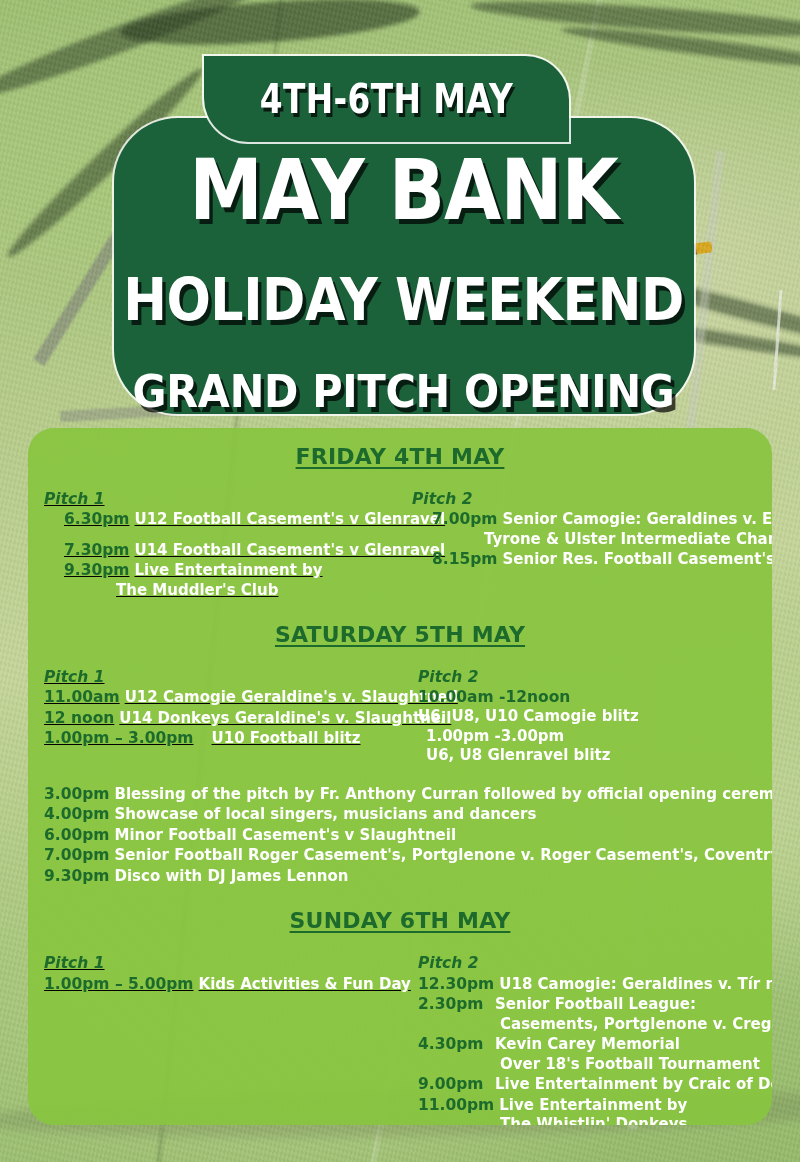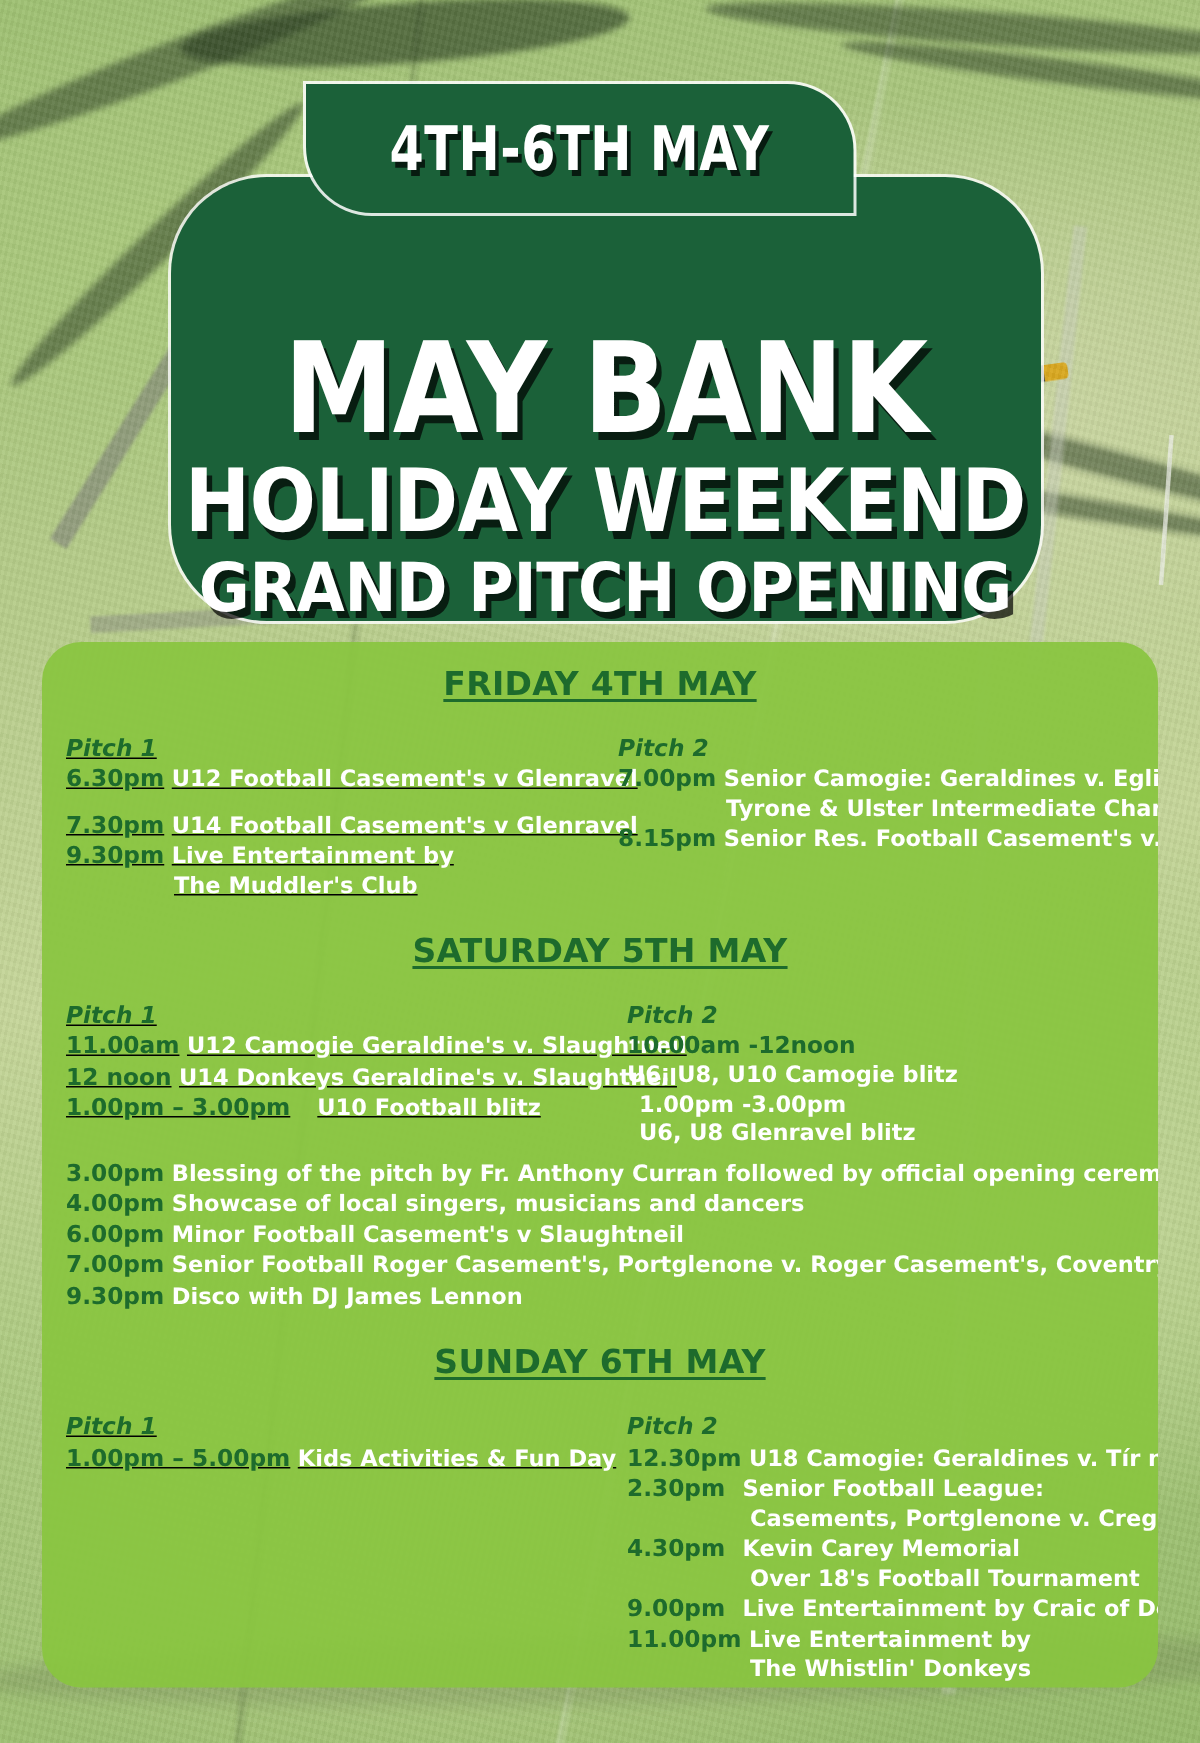--- a/index.html
+++ b/index.html
@@ -118,21 +118,21 @@
     position: absolute;
     left: 114px; top: 118px;
     width: 580px; height: 296px;
     background: #1b6139;
     border-radius: 64px;
     box-shadow: 0 0 0 2px rgba(255,255,255,0.8);
     z-index: 2;
     display: flex;
     flex-direction: column;
     align-items: center;
-    justify-content: flex-end;
+    justify-content: space-between;
     padding-top: 30px;
   }
   .title-main, .title-sub, .title-sub2 {
     color: #ffffff;
     font-family: "DejaVu Sans", sans-serif;
     font-weight: bold;
     white-space: nowrap;
     text-shadow: 4px 5px 0 rgba(0,0,0,0.70);
     line-height: 1;
   }
@@ -205,21 +205,21 @@
     color: #ffffff;
     font-family: "DejaVu Sans", sans-serif;
     font-weight: bold;
     font-size: 15px;
     white-space: nowrap;
     padding-left: 5px;
   }
   .spacer-row { height: 10px; }
 
   
-  .tw-fri  { min-width: 62px; }
+  .tw-fri  { min-width: 62px; margin-left: 20px; }
   .tw-sat1 { min-width: 66px; }
   .tw-eve  { min-width: 64px; }
   .tw-sun2 { min-width: 72px; }
 
   .indent-fri  { padding-left: 67px; }
   .indent-sat2 { padding-left: 6px; }
   .indent-sun2 { padding-left: 77px; }
 
   
   .block { padding: 0 8px; }
@@ -333,21 +333,21 @@
             </div>
             <div class="row" style="padding-left:8px;">
               <span class="d" style="padding-left:0;">1.00pm -3.00pm</span>
             </div>
             <div class="row" style="padding-left:8px;">
               <span class="d" style="padding-left:0;">U6, U8 Glenravel blitz</span>
             </div>
           </div>
         </div>
 
-        <div class="lh" style="margin-top:6px; padding-left:8px;">
+        <div class="lh" style="margin-top:18px; padding-left:8px;">
           <div class="row">
             <span class="t tw-eve">3.00pm</span>
             <span class="d">Blessing of the pitch by Fr. Anthony Curran followed by official opening ceremony</span>
           </div>
           <div class="row">
             <span class="t tw-eve">4.00pm</span>
             <span class="d">Showcase of local singers, musicians and dancers</span>
           </div>
           <div class="row">
             <span class="t tw-eve">6.00pm</span>

